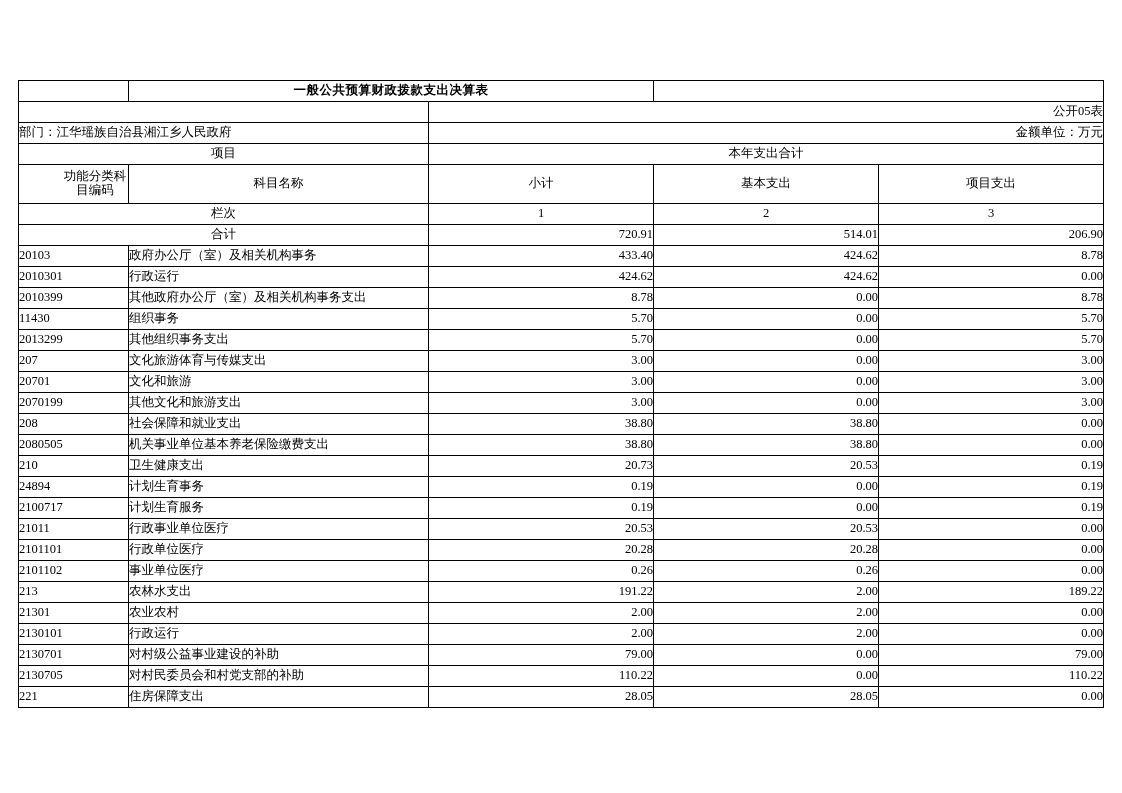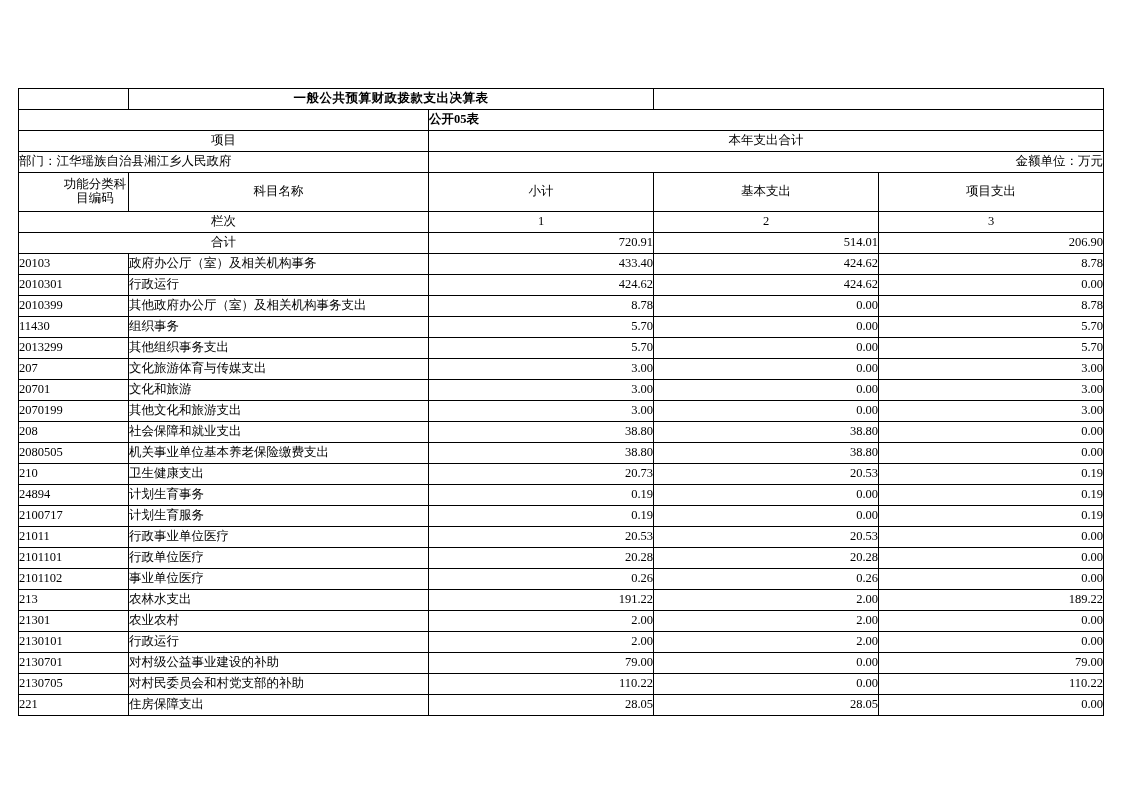--- a/index.html
+++ b/index.html
@@ -10,21 +10,21 @@
   body {
     width: 1122px;
     height: 793px;
     font-family: "Liberation Serif", "DejaVu Serif", serif;
     color: #000000;
     position: relative;
   }
   .page {
     position: absolute;
     left: 18px;
-    top: 88px;
+    top: 80px;
     width: 1086px;
   }
   table.doc {
     border-collapse: collapse;
     width: 1086px;
     table-layout: fixed;
   }
   table.doc td {
     border: 1px solid #000000;
     padding: 0;
@@ -43,21 +43,22 @@
     font-size: 14px;
     height: 26px;
     letter-spacing: 0.5px;
   }
   .blank-left { border-right: none !important; }
 
   .row-open td {
     height: 24px;
   }
   .open-label {
-    font-weight: bold;
+    text-align: right;
+    font-weight: normal;
     font-size: 14px;
     padding-right: 6px;
   }
   .dept-cell {
     text-align: left;
     padding-left: 6px;
     font-size: 13px;
     height: 24px;
   }
   .unit-cell {
@@ -112,26 +113,26 @@
       <tr>
         <td class="blank-left"></td>
         <td colspan="2" class="title-cell">一般公共预算财政拨款支出决算表</td>
         <td colspan="2"></td>
       </tr>
       <tr class="row-open">
         <td colspan="2"></td>
         <td colspan="3" class="open-label">公开05表</td>
       </tr>
       <tr>
+        <td colspan="2" class="dept-cell">部门：江华瑶族自治县湘江乡人民政府</td>
+        <td colspan="3" class="unit-cell">金额单位：万元</td>
+      </tr>
+      <tr>
         <td colspan="2" class="hdr-center">项目</td>
         <td colspan="3" class="hdr-center">本年支出合计</td>
-      </tr>
-      <tr>
-        <td colspan="2" class="dept-cell">部门：江华瑶族自治县湘江乡人民政府</td>
-        <td colspan="3" class="unit-cell">金额单位：万元</td>
       </tr>
       <tr>
         <td class="hdr-center-sm two-line" style="height:38px;padding-left:43px;">功能分类科目编码</td>
         <td class="hdr-center-sm">科目名称</td>
         <td class="hdr-center-sm">小计</td>
         <td class="hdr-center-sm">基本支出</td>
         <td class="hdr-center-sm">项目支出</td>
       </tr>
       <tr>
         <td colspan="2" class="hdr-center-sm">栏次</td>

